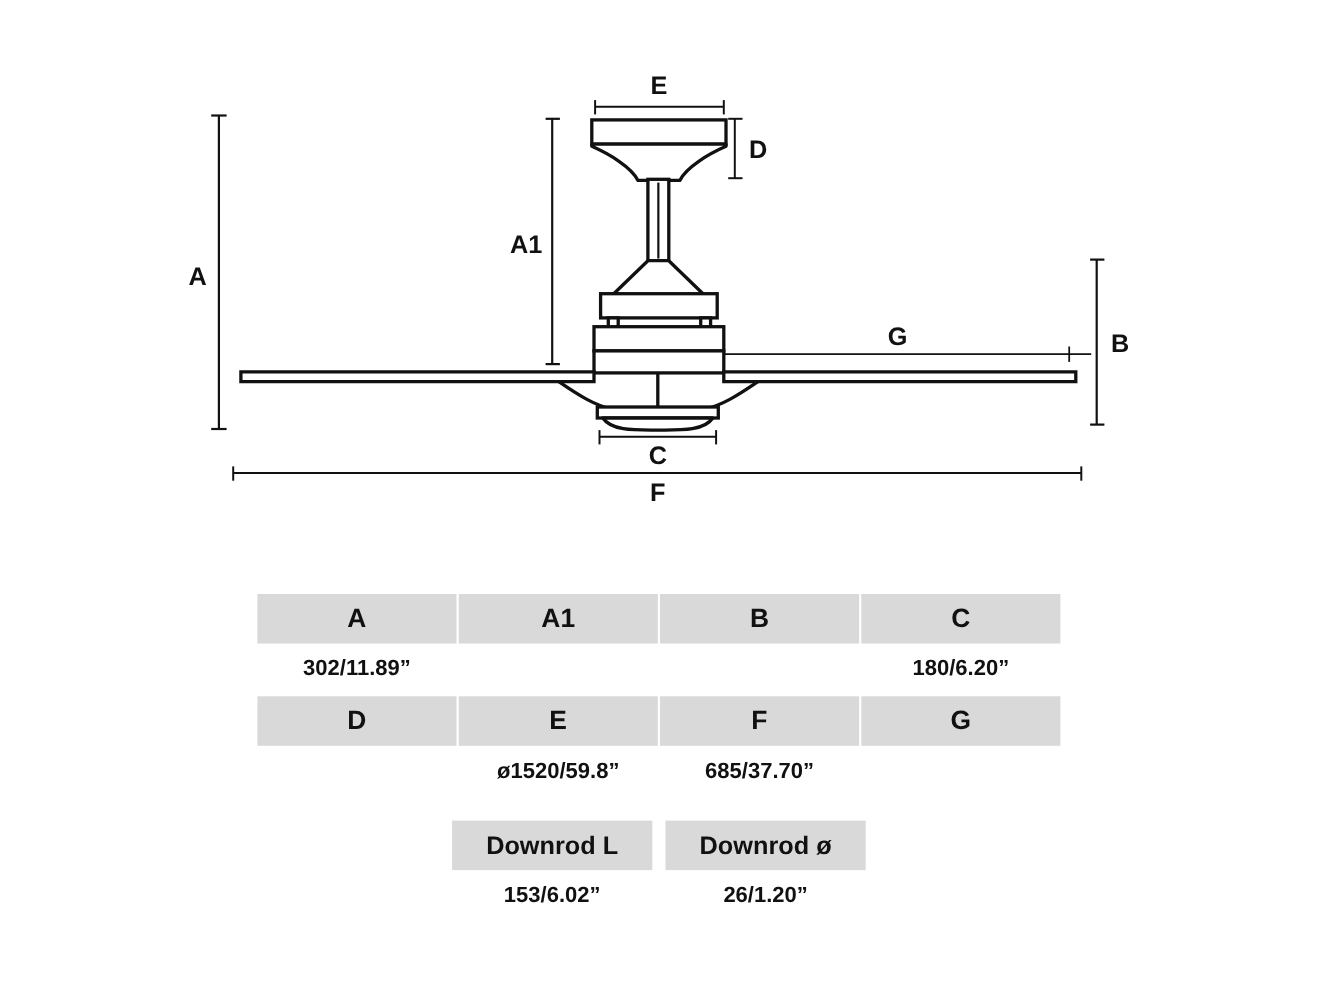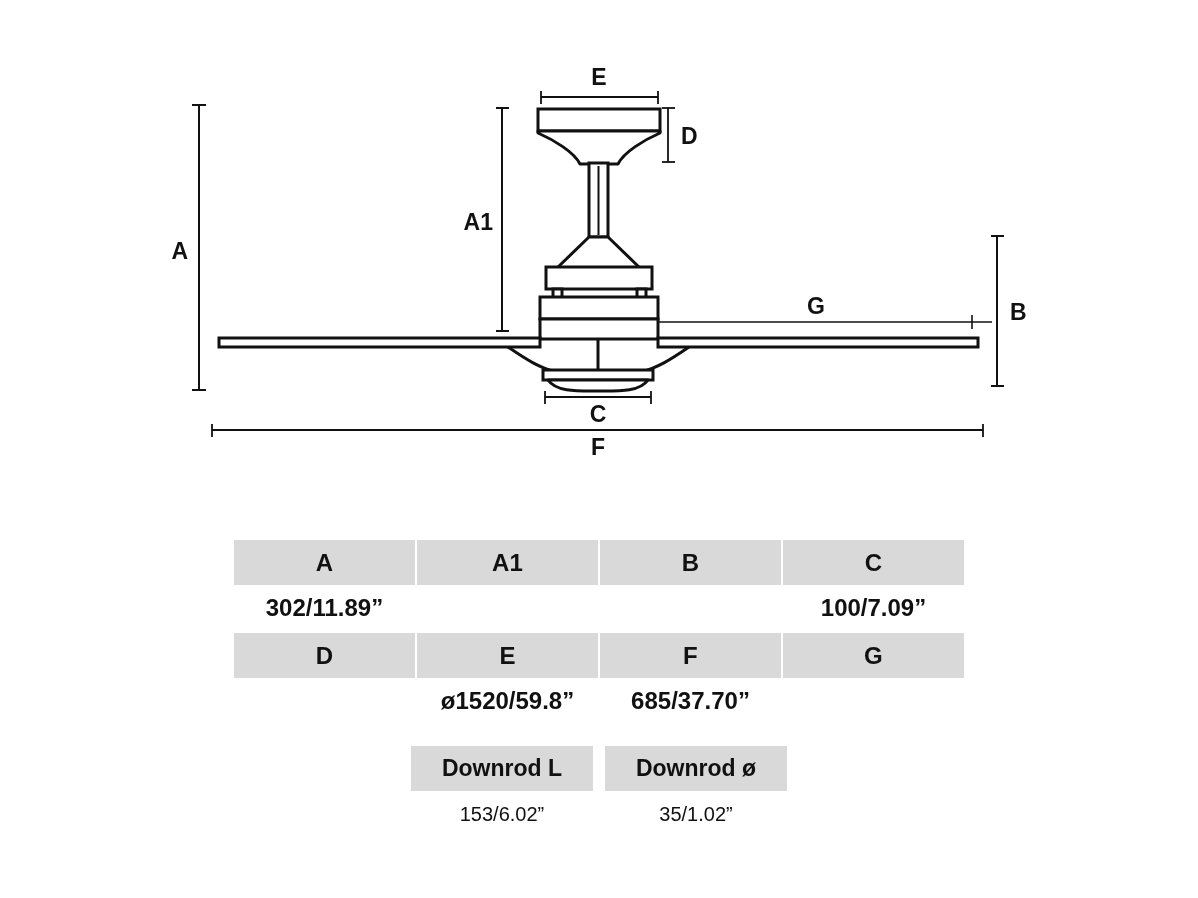--- a/index.html
+++ b/index.html
@@ -53,21 +53,21 @@
     font-weight: bold;
     color: #111111;
     letter-spacing: 0.2px;
   }
   .spec-val {
     width: 181px;
     height: 46px;
     display: flex;
     align-items: center;
     justify-content: center;
-    font-size: 24px;
+    font-size: 20px;
     font-weight: bold;
     color: #111111;
     background: transparent;
   }
   .row-gap-md { height: 20px; }
   .downrod-row {
     display: flex;
     justify-content: center;
     gap: 12px;
     text-align: center;
@@ -83,21 +83,21 @@
     font-weight: bold;
     color: #111111;
   }
   .dr-val {
     width: 182px;
     height: 46px;
     display: flex;
     align-items: center;
     justify-content: center;
     font-size: 20px;
-    font-weight: normal;
+    font-weight: bold;
     color: #111111;
   }
   .dim-label {
     font-family: "Liberation Sans", sans-serif;
     font-size: 23px;
     font-weight: bold;
     fill: #111111;
   }
 </style>
 </head>
@@ -200,21 +200,21 @@
       <div class="spec-cell">A</div>
       <div class="spec-cell">A1</div>
       <div class="spec-cell">B</div>
       <div class="spec-cell">C</div>
     </div>
 
     <div class="spec-row values">
       <div class="spec-val">302/11.89”</div>
       <div class="spec-val"></div>
       <div class="spec-val"></div>
-      <div class="spec-val">100/7.09”</div>
+      <div class="spec-val">180/6.20”</div>
     </div>
 
     <div class="spec-row">
       <div class="spec-cell">D</div>
       <div class="spec-cell">E</div>
       <div class="spec-cell">F</div>
       <div class="spec-cell">G</div>
     </div>
 
     <div class="spec-row values">
@@ -224,18 +224,18 @@
 
     <div class="row-gap-md"></div>
 
     <div class="downrod-row">
       <div class="dr-cell">Downrod L</div>
       <div class="dr-cell">Downrod ø</div>
     </div>
 
     <div class="downrod-row">
       <div class="dr-val">153/6.02”</div>
-      <div class="dr-val">35/1.02”</div>
+      <div class="dr-val">26/1.20”</div>
     </div>
 
   </div>
 
 </div>
 
 </body></html>

